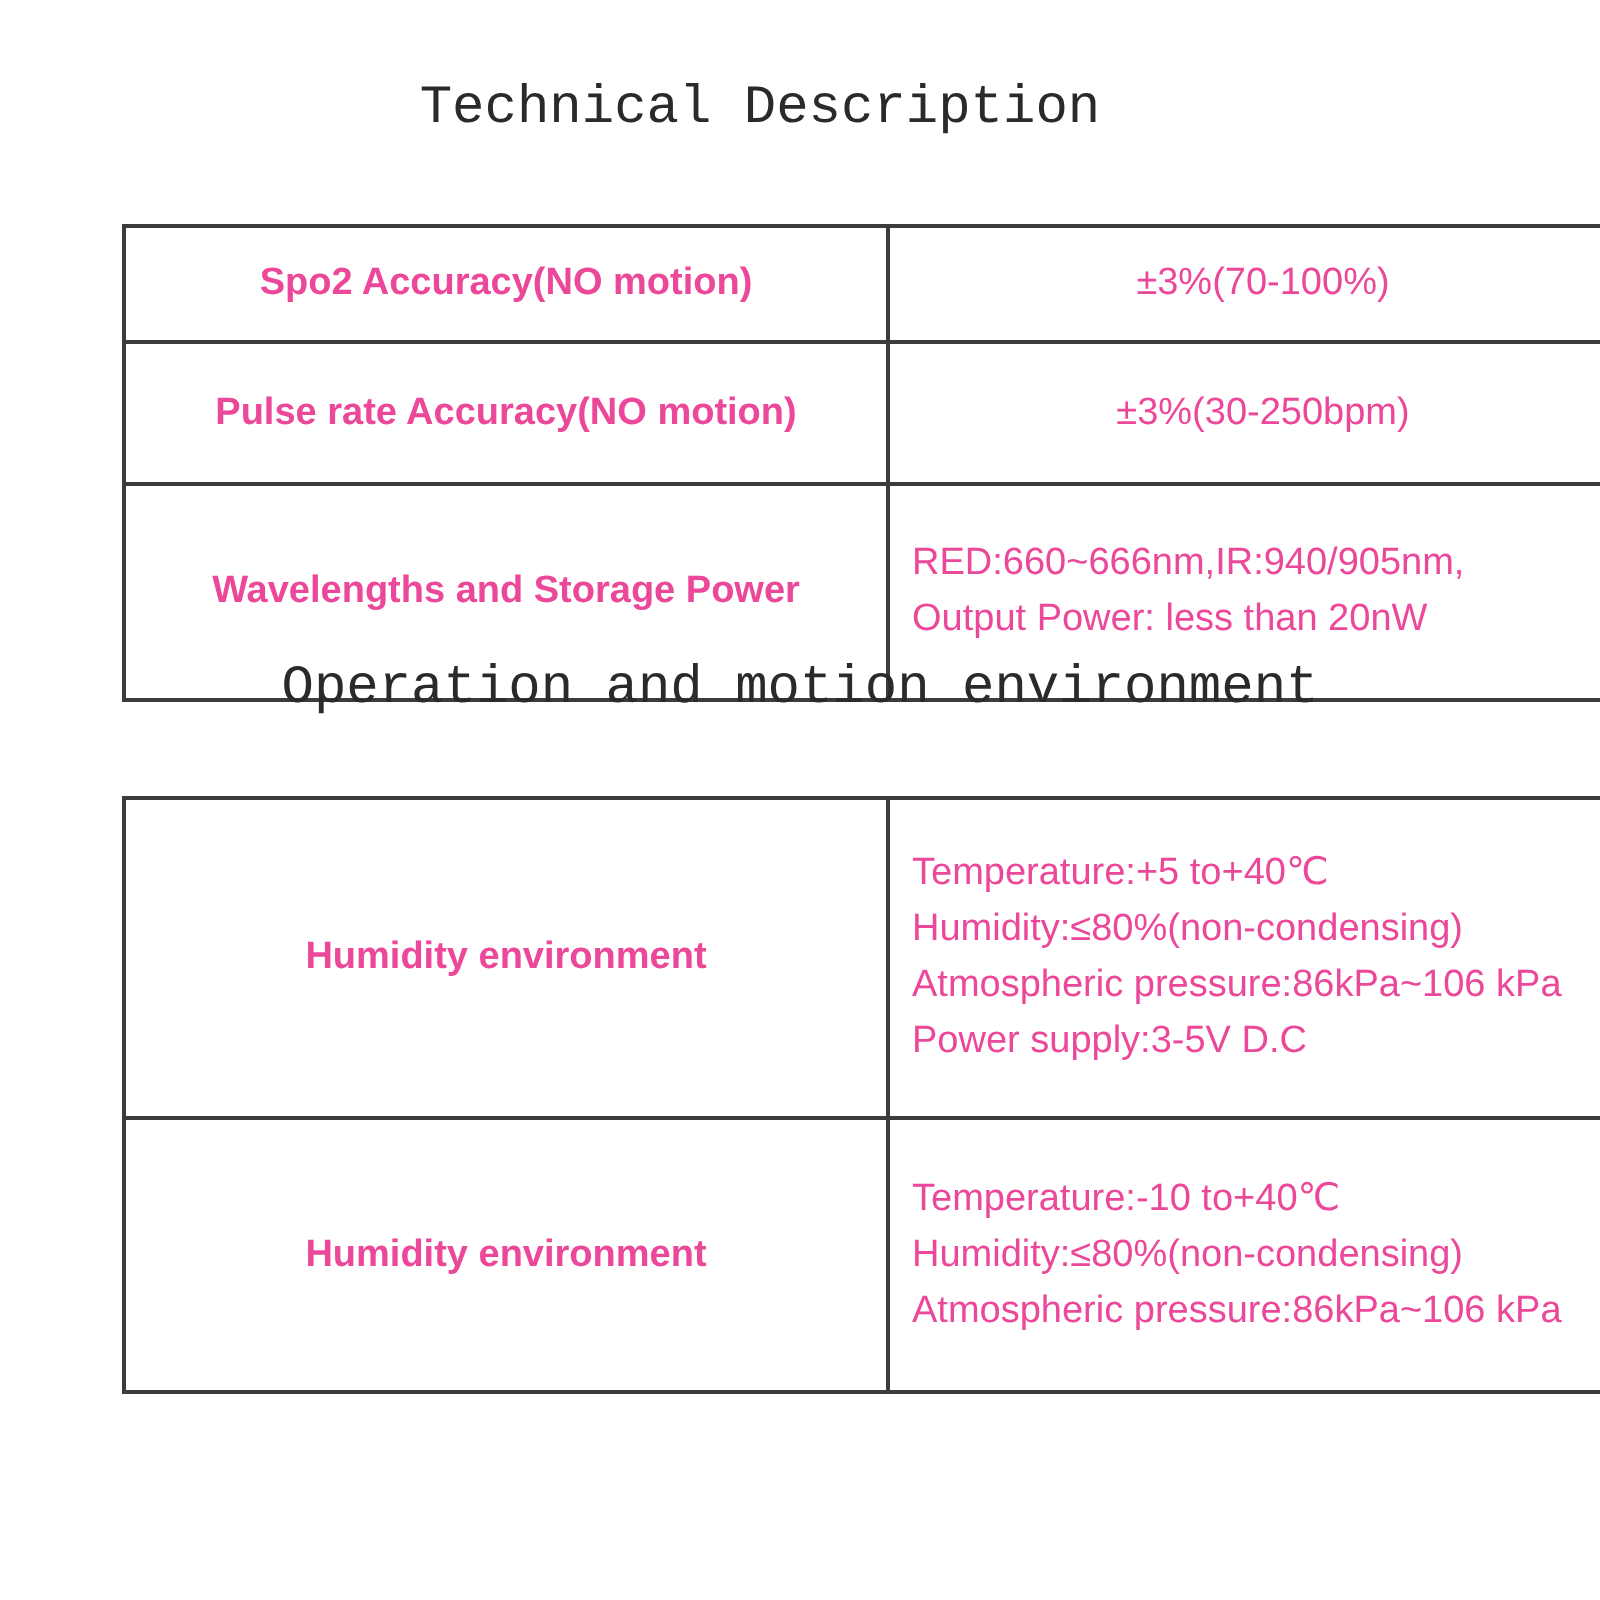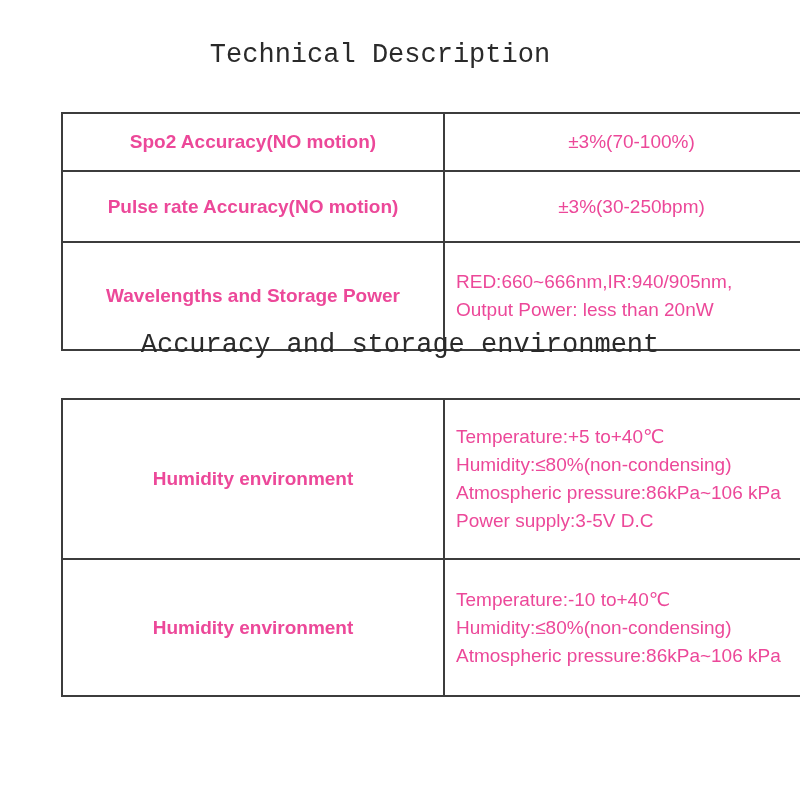--- a/index.html
+++ b/index.html
@@ -97,21 +97,21 @@
     <tr class="t1-row-3">
       <td class="label-cell">Wavelengths and Storage Power</td>
       <td class="value-cell value-left">
         <div class="value-line">RED:660~666nm,IR:940/905nm,</div>
         <div class="value-line">Output Power: less than 20nW</div>
       </td>
     </tr>
   </tbody>
     </table>
 
-  <div class="heading heading-2">Accuracy and storage environment</div>
+  <div class="heading heading-2">Operation and motion environment</div>
 
   <table class="spec-table table-2">
     <tbody>
         <tr class="t2-row-1">
       <td class="label-cell">Humidity environment</td>
       <td class="value-cell value-left">
         <div class="value-line">Temperature:+5 to+40℃</div>
         <div class="value-line">Humidity:≤80%(non-condensing)</div>
         <div class="value-line">Atmospheric pressure:86kPa~106 kPa</div>
         <div class="value-line">Power supply:3-5V D.C</div>

